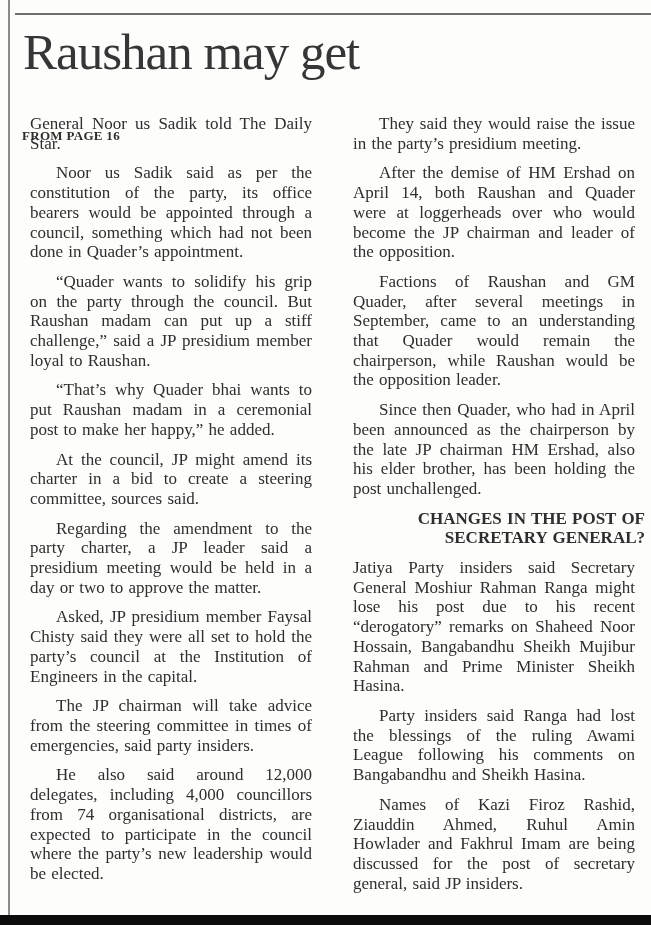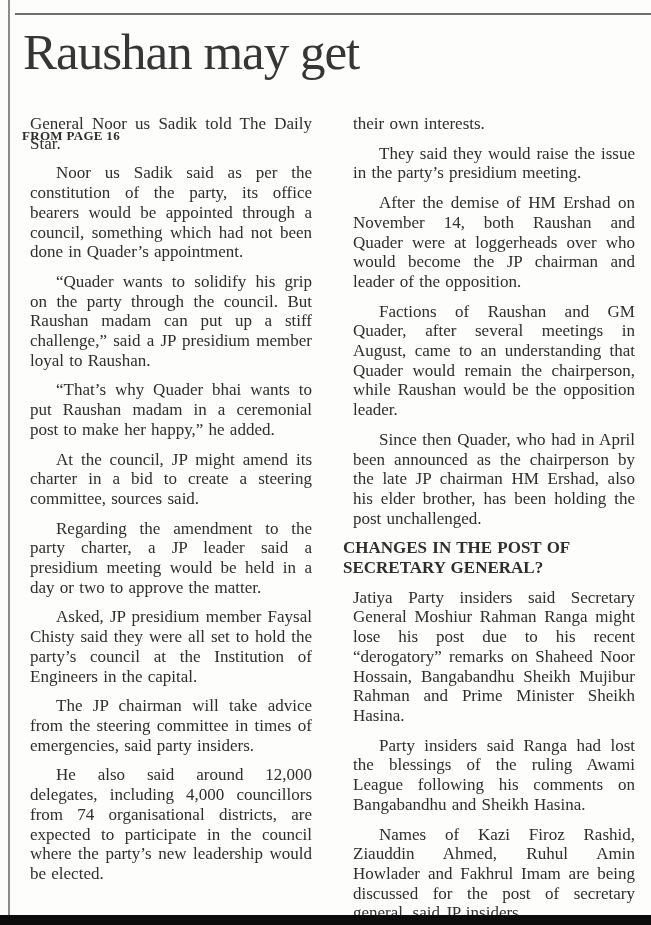--- a/index.html
+++ b/index.html
@@ -78,21 +78,21 @@
     text-indent: 26px;
   }
   .col p.first {
     text-indent: 0;
   }
   .col h2.subhead {
     margin: 0;
     font-size: 17px;
     line-height: 19.7px;
     font-weight: bold;
-    text-align: left;
+    text-align: right;
     text-indent: 0;
     color: #2e2e2e;
   }
   .bottom-bar {
     position: absolute;
     left: 0;
     bottom: 0;
     width: 651px;
     height: 10px;
     background: #0c0c0c;
@@ -117,24 +117,23 @@
       <p>“Quader wants to solidify his grip on the party through the council. But Raushan madam can put up a stiff challenge,” said a JP presidium member loyal to Raushan.</p>
       <p>“That’s why Quader bhai wants to put Raushan madam in a ceremonial post to make her happy,” he added.</p>
       <p>At the council, JP might amend its charter in a bid to create a steering committee, sources said.</p>
       <p>Regarding the amendment to the party charter, a JP leader said a presidium meeting would be held in a day or two to approve the matter.</p>
       <p>Asked, JP presidium member Faysal Chisty said they were all set to hold the party’s council at the Institution of Engineers in the capital.</p>
       <p>The JP chairman will take advice from the steering committee in times of emergencies, said party insiders.</p>
       <p>He also said around 12,000 delegates, including 4,000 councillors from 74 organisational districts, are expected to participate in the council where the party’s new leadership would be elected.</p>
     </div>
 
     <div class="col">
-      <p class="first">their own interests.</p>
       <p>They said they would raise the issue in the party’s presidium meeting.</p>
-      <p>After the demise of HM Ershad on November 14, both Raushan and Quader were at loggerheads over who would become the JP chairman and leader of the opposition.</p>
-      <p>Factions of Raushan and GM Quader, after several meetings in August, came to an understanding that Quader would remain the chairperson, while Raushan would be the opposition leader.</p>
+      <p>After the demise of HM Ershad on April 14, both Raushan and Quader were at loggerheads over who would become the JP chairman and leader of the opposition.</p>
+      <p>Factions of Raushan and GM Quader, after several meetings in September, came to an understanding that Quader would remain the chairperson, while Raushan would be the opposition leader.</p>
       <p>Since then Quader, who had in April been announced as the chairperson by the late JP chairman HM Ershad, also his elder brother, has been holding the post unchallenged.</p>
       <h2 class="subhead">CHANGES IN THE POST OF SECRETARY GENERAL?</h2>
       <p class="first">Jatiya Party insiders said Secretary General Moshiur Rahman Ranga might lose his post due to his recent “derogatory” remarks on Shaheed Noor Hossain, Bangabandhu Sheikh Mujibur Rahman and Prime Minister Sheikh Hasina.</p>
       <p>Party insiders said Ranga had lost the blessings of the ruling Awami League following his comments on Bangabandhu and Sheikh Hasina.</p>
       <p>Names of Kazi Firoz Rashid, Ziauddin Ahmed, Ruhul Amin Howlader and Fakhrul Imam are being discussed for the post of secretary general, said JP insiders.</p>
     </div>
 
   </div>
 
   <div class="bottom-bar"></div>

